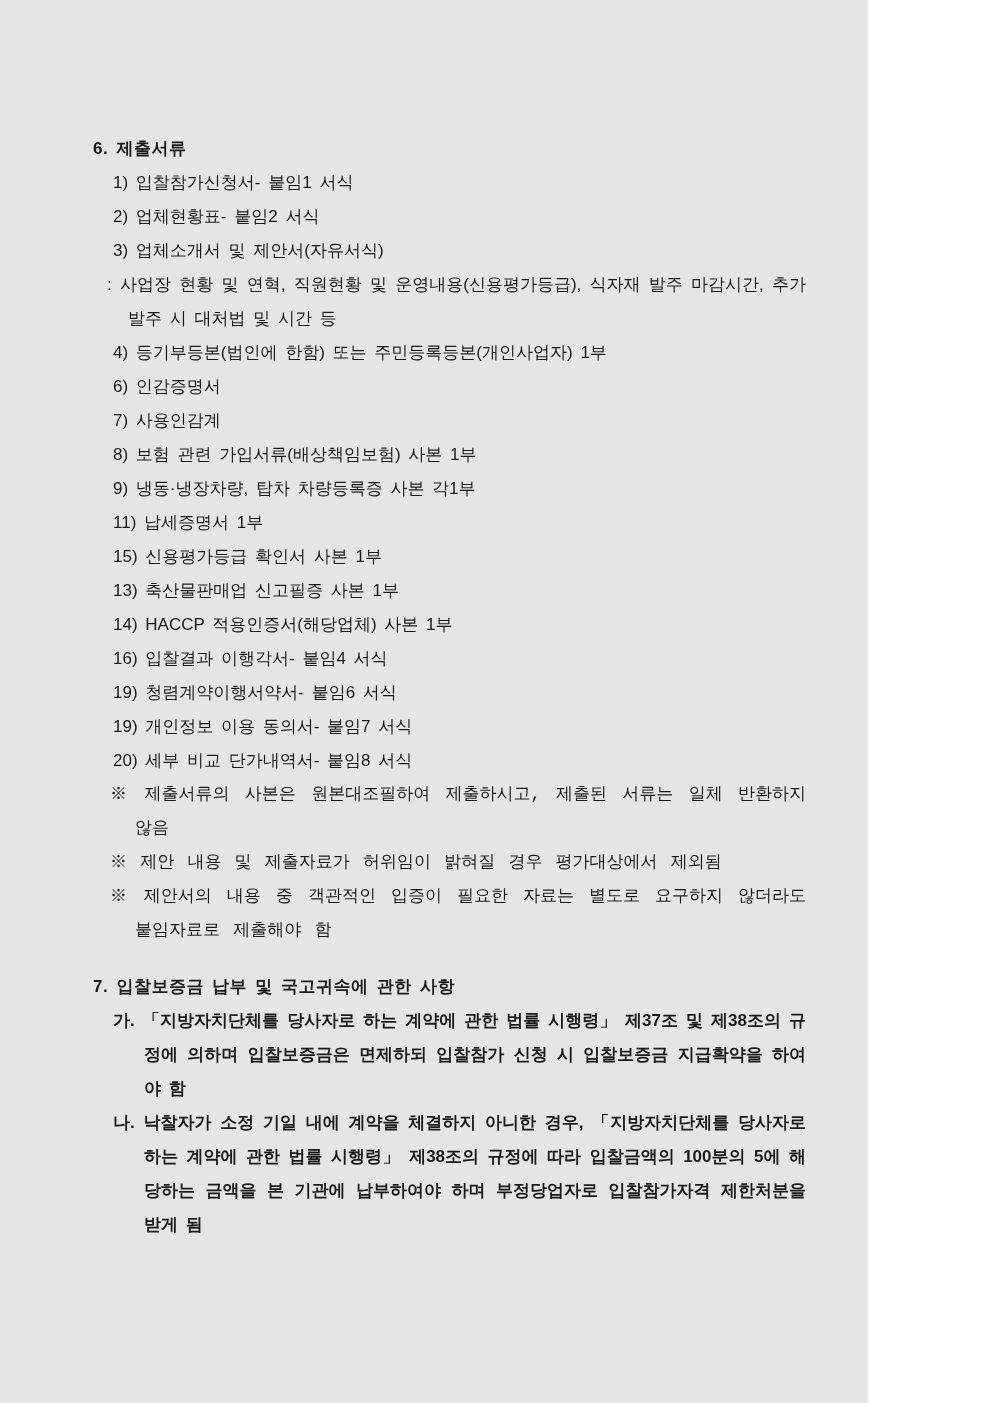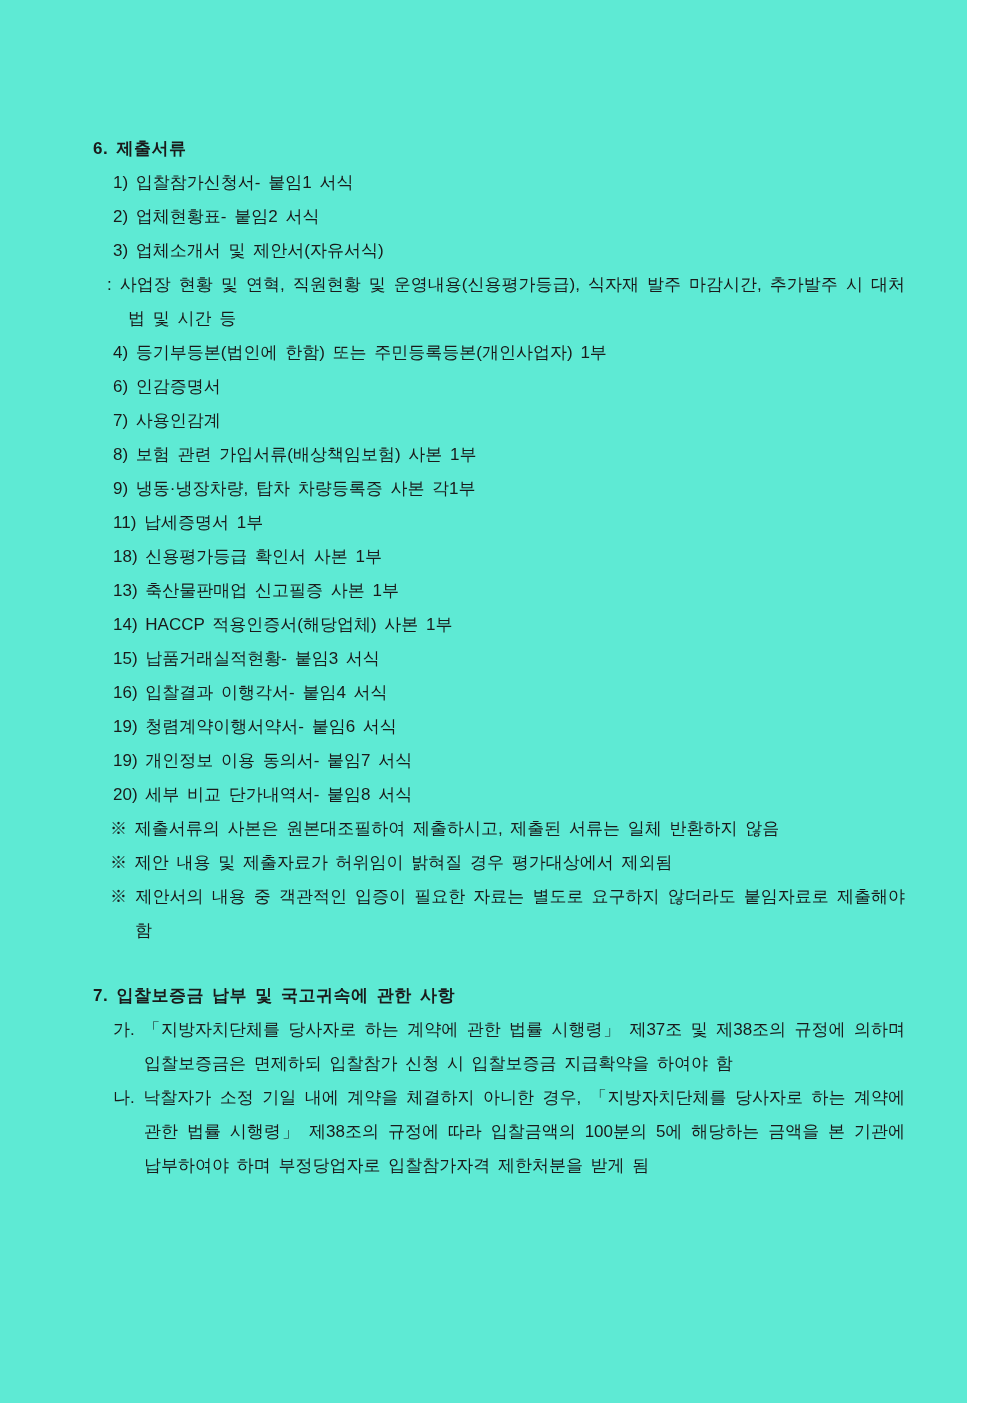--- a/index.html
+++ b/index.html
@@ -7,90 +7,91 @@
     padding: 0;
     background: #ffffff;
   }
   body {
     width: 992px;
     height: 1403px;
     overflow: hidden;
   }
   .page {
     box-sizing: border-box;
-    width: 967px;
+    width: 868px;
     height: 1403px;
     padding: 132px 62px 0 93px;
-    background: #5eead4;
+    background: #e5e5e5;
     color: #1a1a1a;
     font-family: "Liberation Sans", sans-serif;
     font-size: 17px;
     line-height: 34px;
     word-spacing: 3px;
   }
   .page p, .page h2 {
     margin: 0;
     padding: 0;
     font-size: 17px;
     line-height: 34px;
     font-weight: normal;
   }
   h2.sec-heading {
     font-weight: bold;
     letter-spacing: 0.5px;
   }
-  .sec7 { margin-top: 31px; }
+  .sec7 { margin-top: 22px; }
   
   .line.item {
     padding-left: 20px;
   }
   
   .line.desc {
     padding-left: 35px;
     text-indent: -21px;
     text-align: justify;
     word-break: break-all;
   }
   
   .line.note {
     padding-left: 42px;
     text-indent: -25px;
     text-align: justify;
     word-break: break-all;
+    font-family: Liberation Mono, monospace;
   }
   
   .line.sub {
     padding-left: 51px;
     text-indent: -31px;
     text-align: justify;
     word-break: break-all;
+    font-weight: bold;
   }
 </style>
 </head>
 <body>
 
 <div class="page">
 
   <section class="sec6">
     <h2 class="sec-heading">6. 제출서류</h2>
     <div>
         <p class="line item">1) 입찰참가신청서- 붙임1 서식</p>
         <p class="line item">2) 업체현황표- 붙임2 서식</p>
         <p class="line item">3) 업체소개서 및 제안서(자유서식)</p>
         <p class="line desc">: 사업장 현황 및 연혁, 직원현황 및 운영내용(신용평가등급), 식자재 발주 마감시간, 추가발주 시 대처법 및 시간 등</p>
         <p class="line item">4) 등기부등본(법인에 한함) 또는 주민등록등본(개인사업자) 1부</p>
         <p class="line item">6) 인감증명서</p>
         <p class="line item">7) 사용인감계</p>
         <p class="line item">8) 보험 관련 가입서류(배상책임보험) 사본 1부</p>
         <p class="line item">9) 냉동·냉장차량, 탑차 차량등록증 사본 각1부</p>
         <p class="line item">11) 납세증명서 1부</p>
-        <p class="line item">18) 신용평가등급 확인서 사본 1부</p>
+        <p class="line item">15) 신용평가등급 확인서 사본 1부</p>
         <p class="line item">13) 축산물판매업 신고필증 사본 1부</p>
         <p class="line item">14) HACCP 적용인증서(해당업체) 사본 1부</p>
-        <p class="line item">15) 납품거래실적현황- 붙임3 서식</p>
         <p class="line item">16) 입찰결과 이행각서- 붙임4 서식</p>
         <p class="line item">19) 청렴계약이행서약서- 붙임6 서식</p>
         <p class="line item">19) 개인정보 이용 동의서- 붙임7 서식</p>
         <p class="line item">20) 세부 비교 단가내역서- 붙임8 서식</p>
         <p class="line note">※ 제출서류의 사본은 원본대조필하여 제출하시고, 제출된 서류는 일체 반환하지 않음</p>
         <p class="line note">※ 제안 내용 및 제출자료가 허위임이 밝혀질 경우 평가대상에서 제외됨</p>
         <p class="line note">※ 제안서의 내용 중 객관적인 입증이 필요한 자료는 별도로 요구하지 않더라도 붙임자료로 제출해야 함</p>
       </div>
   </section>
 

